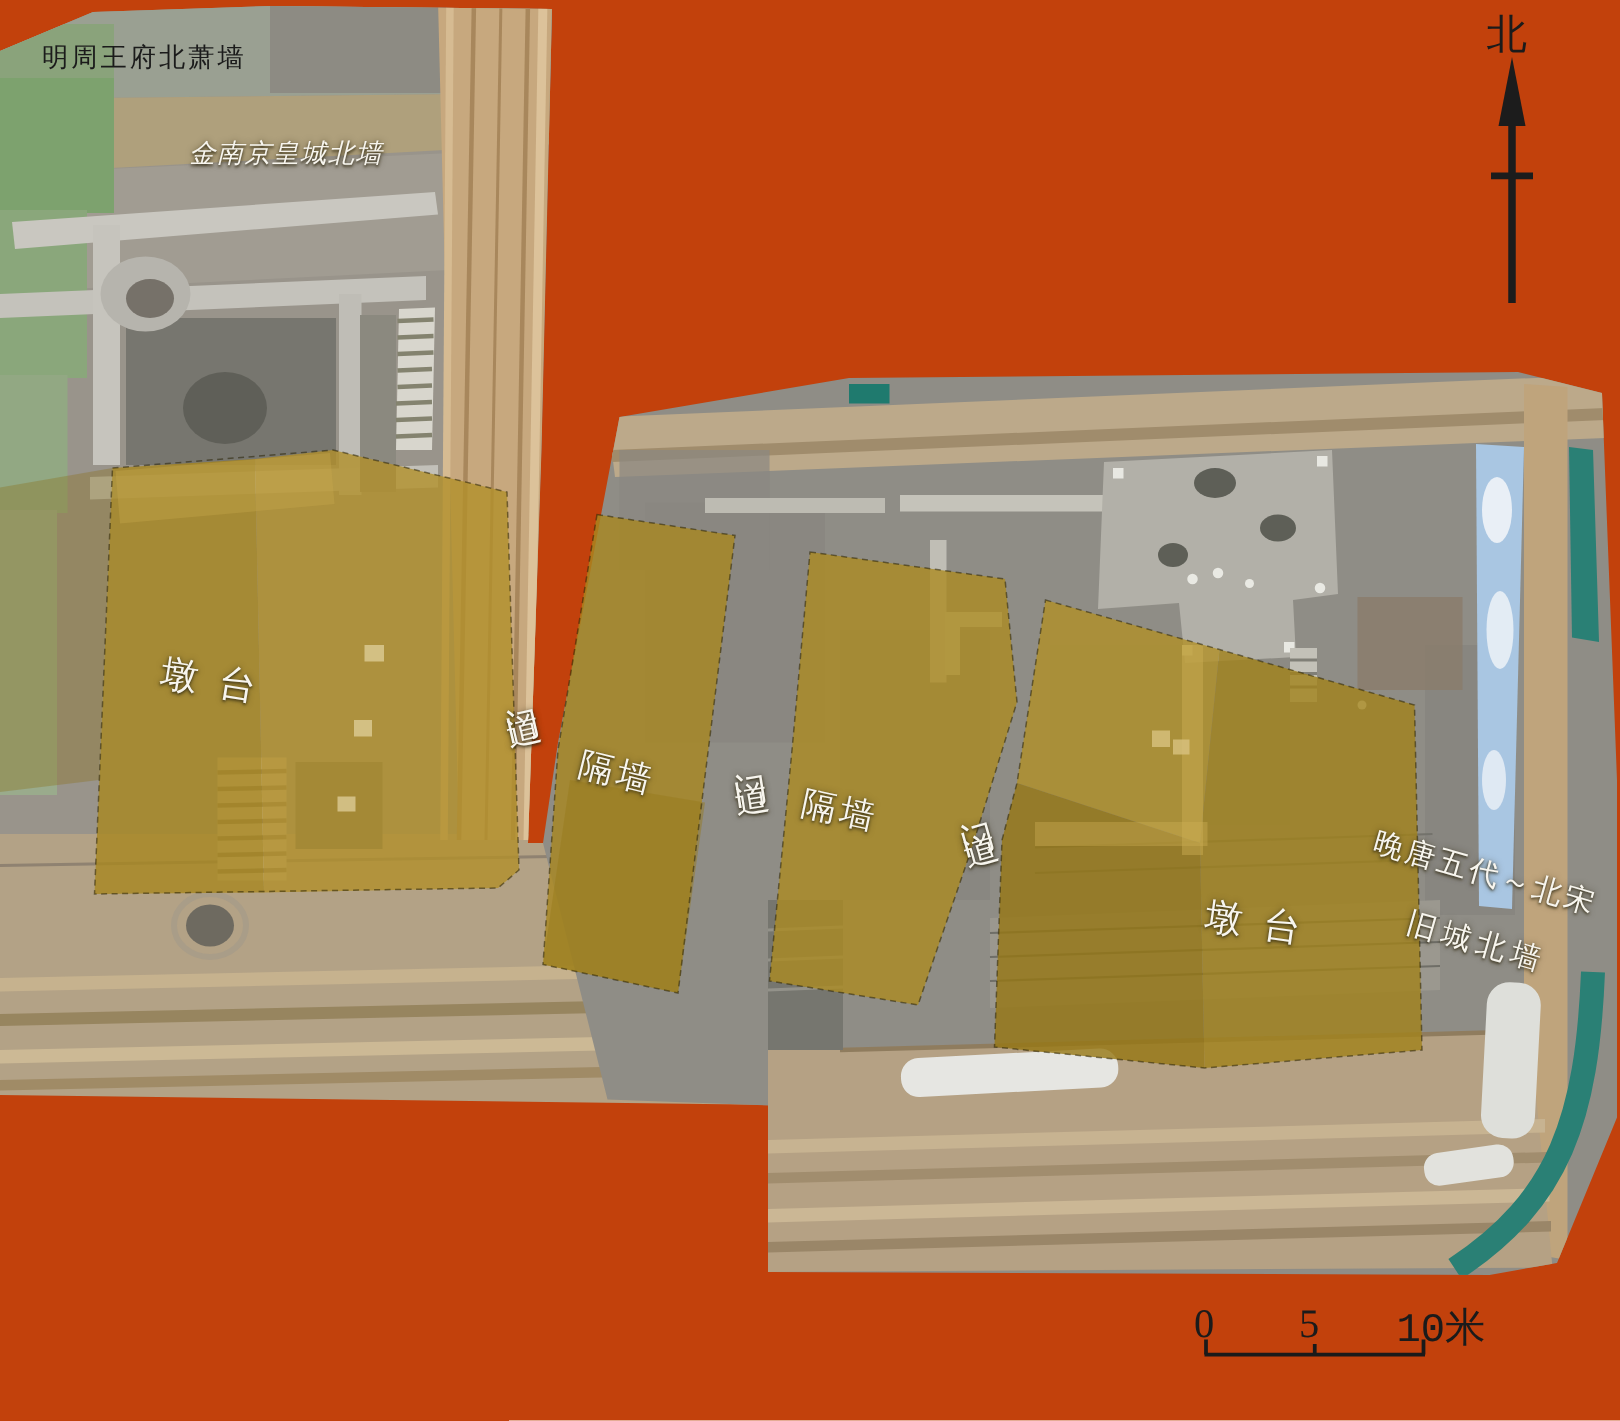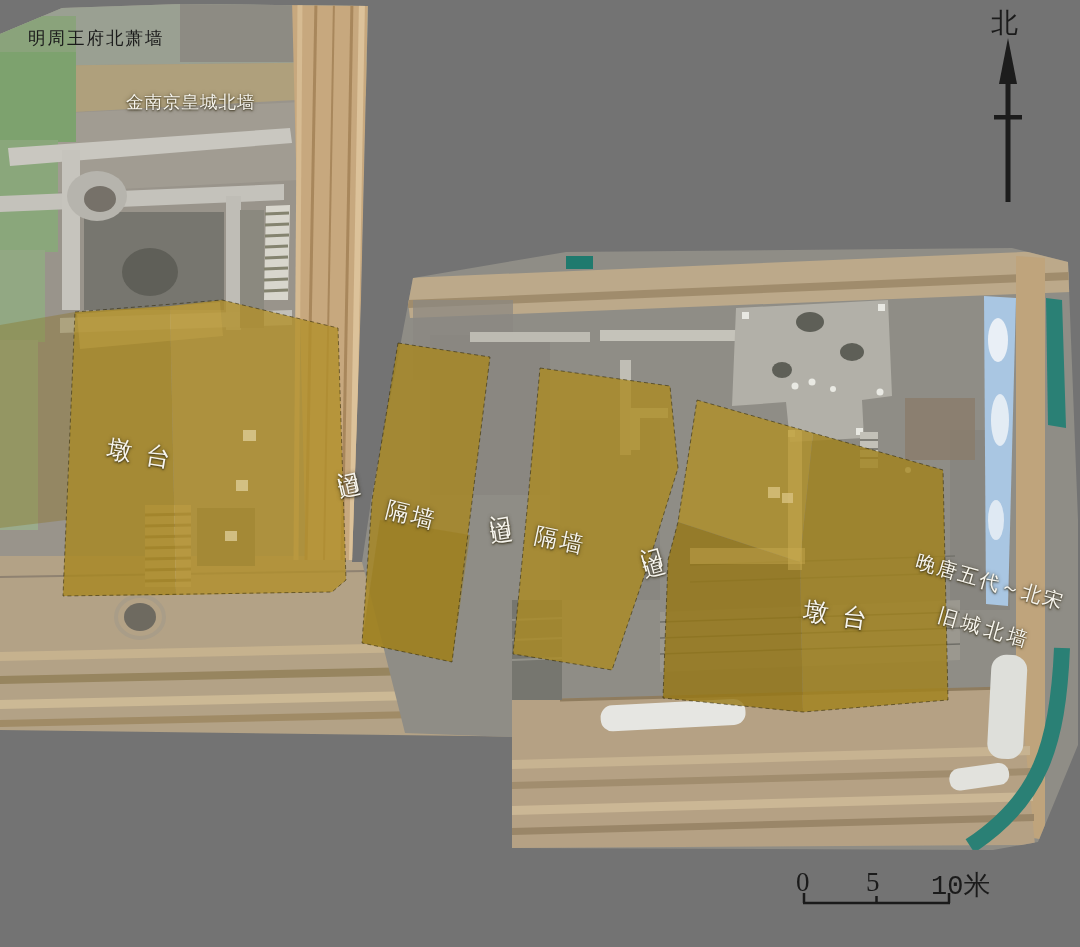--- a/index.html
+++ b/index.html
@@ -1,16 +1,16 @@
 <!DOCTYPE html>
 <html><head>
 <meta charset="utf-8">
 <style>
   html,body{margin:0;padding:0;background:#fff;}
-  .stage{position:relative;width:1080px;height:947px;background:#737373;overflow:hidden;
+  .stage{position:relative;width:1080px;height:947px;background:#c2410c;overflow:hidden;
          font-family:"Liberation Serif",serif;}
   svg.art{position:absolute;left:0;top:0;}
   .lbl{position:absolute;white-space:nowrap;transform-origin:0 0;color:#f7f5ee;
        text-shadow:0 1px 2px rgba(50,42,18,.95),0 0 4px rgba(50,42,18,.55);}
   .lbl.dark{color:#1b1b1b;text-shadow:none;}
   .vert{writing-mode:vertical-rl;text-orientation:upright;}
 </style>
 </head>
 <body>
 
@@ -207,21 +207,21 @@
   <g>
     <line x1="803" y1="903" x2="950" y2="903" stroke="#1a1a1a" stroke-width="2.5"></line>
     <line x1="804" y1="903" x2="804" y2="893" stroke="#1a1a1a" stroke-width="2.5"></line>
     <line x1="876.5" y1="903" x2="876.5" y2="896" stroke="#1a1a1a" stroke-width="2.5"></line>
     <line x1="949" y1="903" x2="949" y2="893" stroke="#1a1a1a" stroke-width="2.5"></line>
   </g>
 </svg>
 
   <div class="lbl dark" style="left:28px;top:26px;font-size:17.5px;letter-spacing:2px;">明周王府北萧墙</div>
 
-  <div class="lbl" style="left:126px;top:90px;font-size:17.5px;letter-spacing:1px;">金南京皇城北墙</div>
+  <div class="lbl" style="left:126px;top:90px;font-size:17.5px;letter-spacing:1px;font-style:italic;">金南京皇城北墙</div>
 
   <div class="lbl" style="left:110px;top:432px;font-size:25px;letter-spacing:14px;transform:rotate(9deg);">墩台</div>
 
   <div class="lbl vert" style="left:326px;top:456px;font-size:23px;letter-spacing:6px;transform:rotate(-13deg);">门道</div>
 
   <div class="lbl" style="left:390px;top:494px;font-size:23px;letter-spacing:3px;transform:rotate(14deg);">隔墙</div>
 
   <div class="lbl vert" style="left:480px;top:498px;font-size:23px;letter-spacing:8px;transform:rotate(-9deg);">门道</div>
 
   <div class="lbl" style="left:538px;top:520px;font-size:23px;letter-spacing:3px;transform:rotate(12deg);">隔墙</div>

